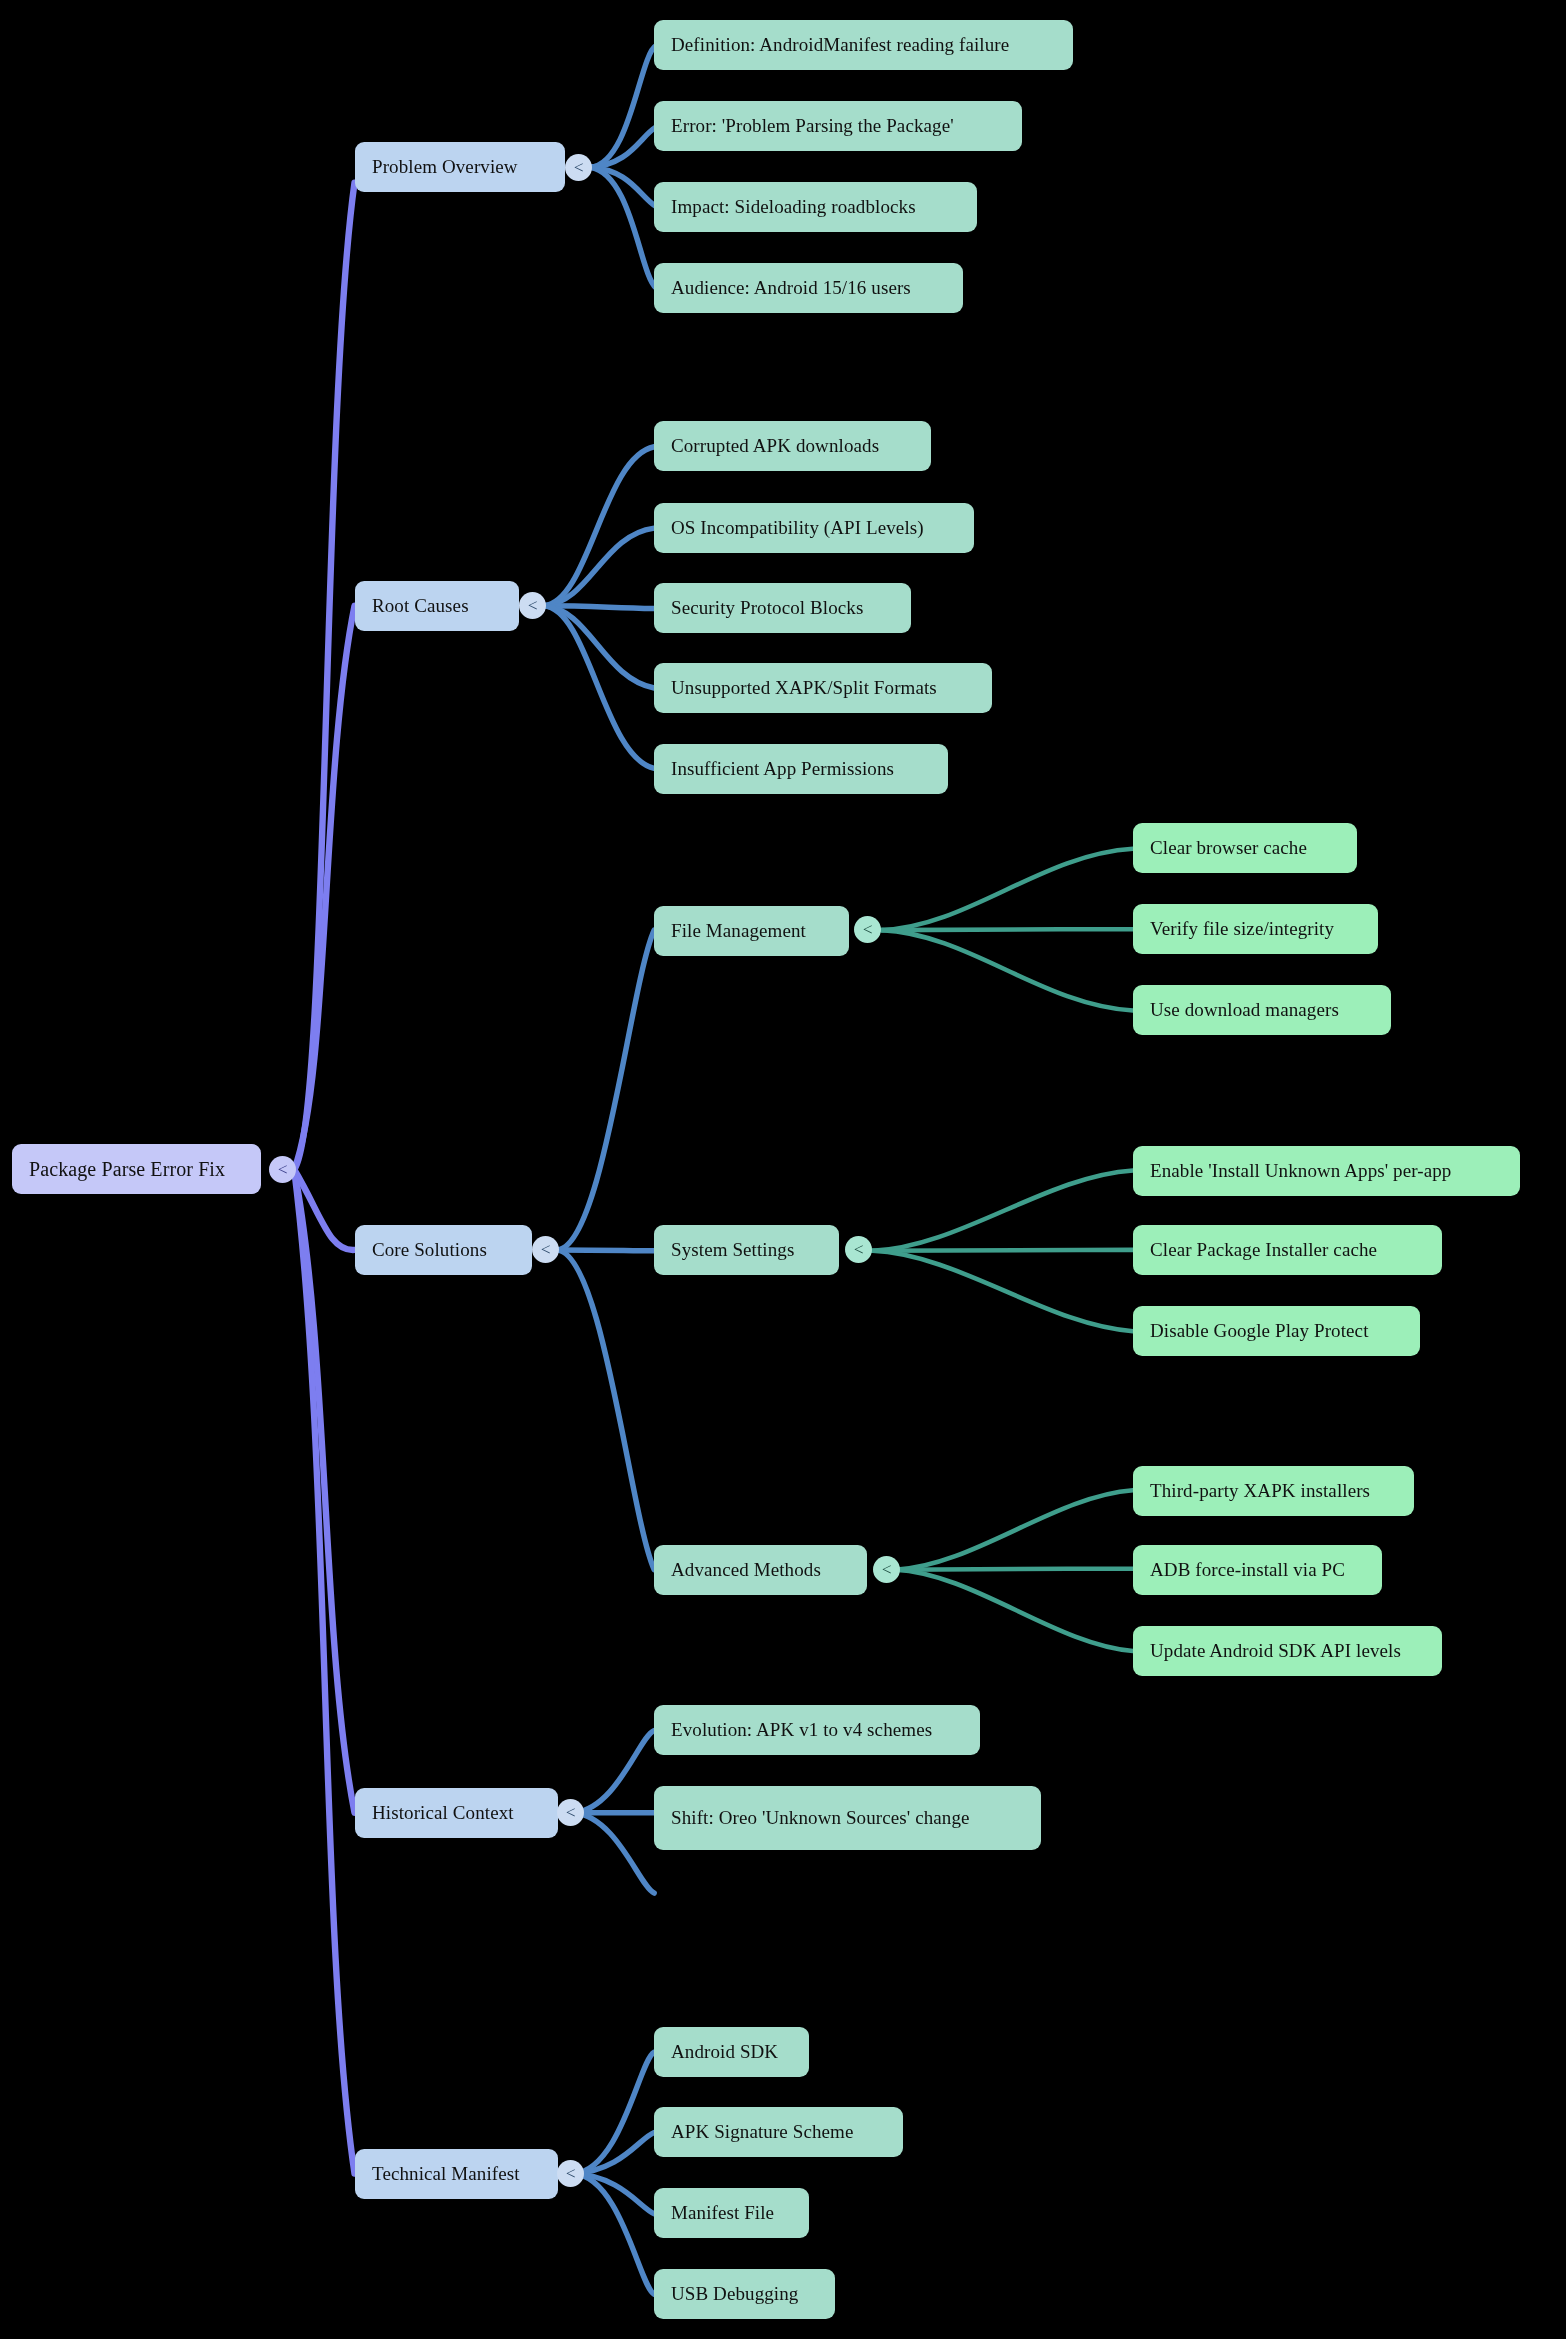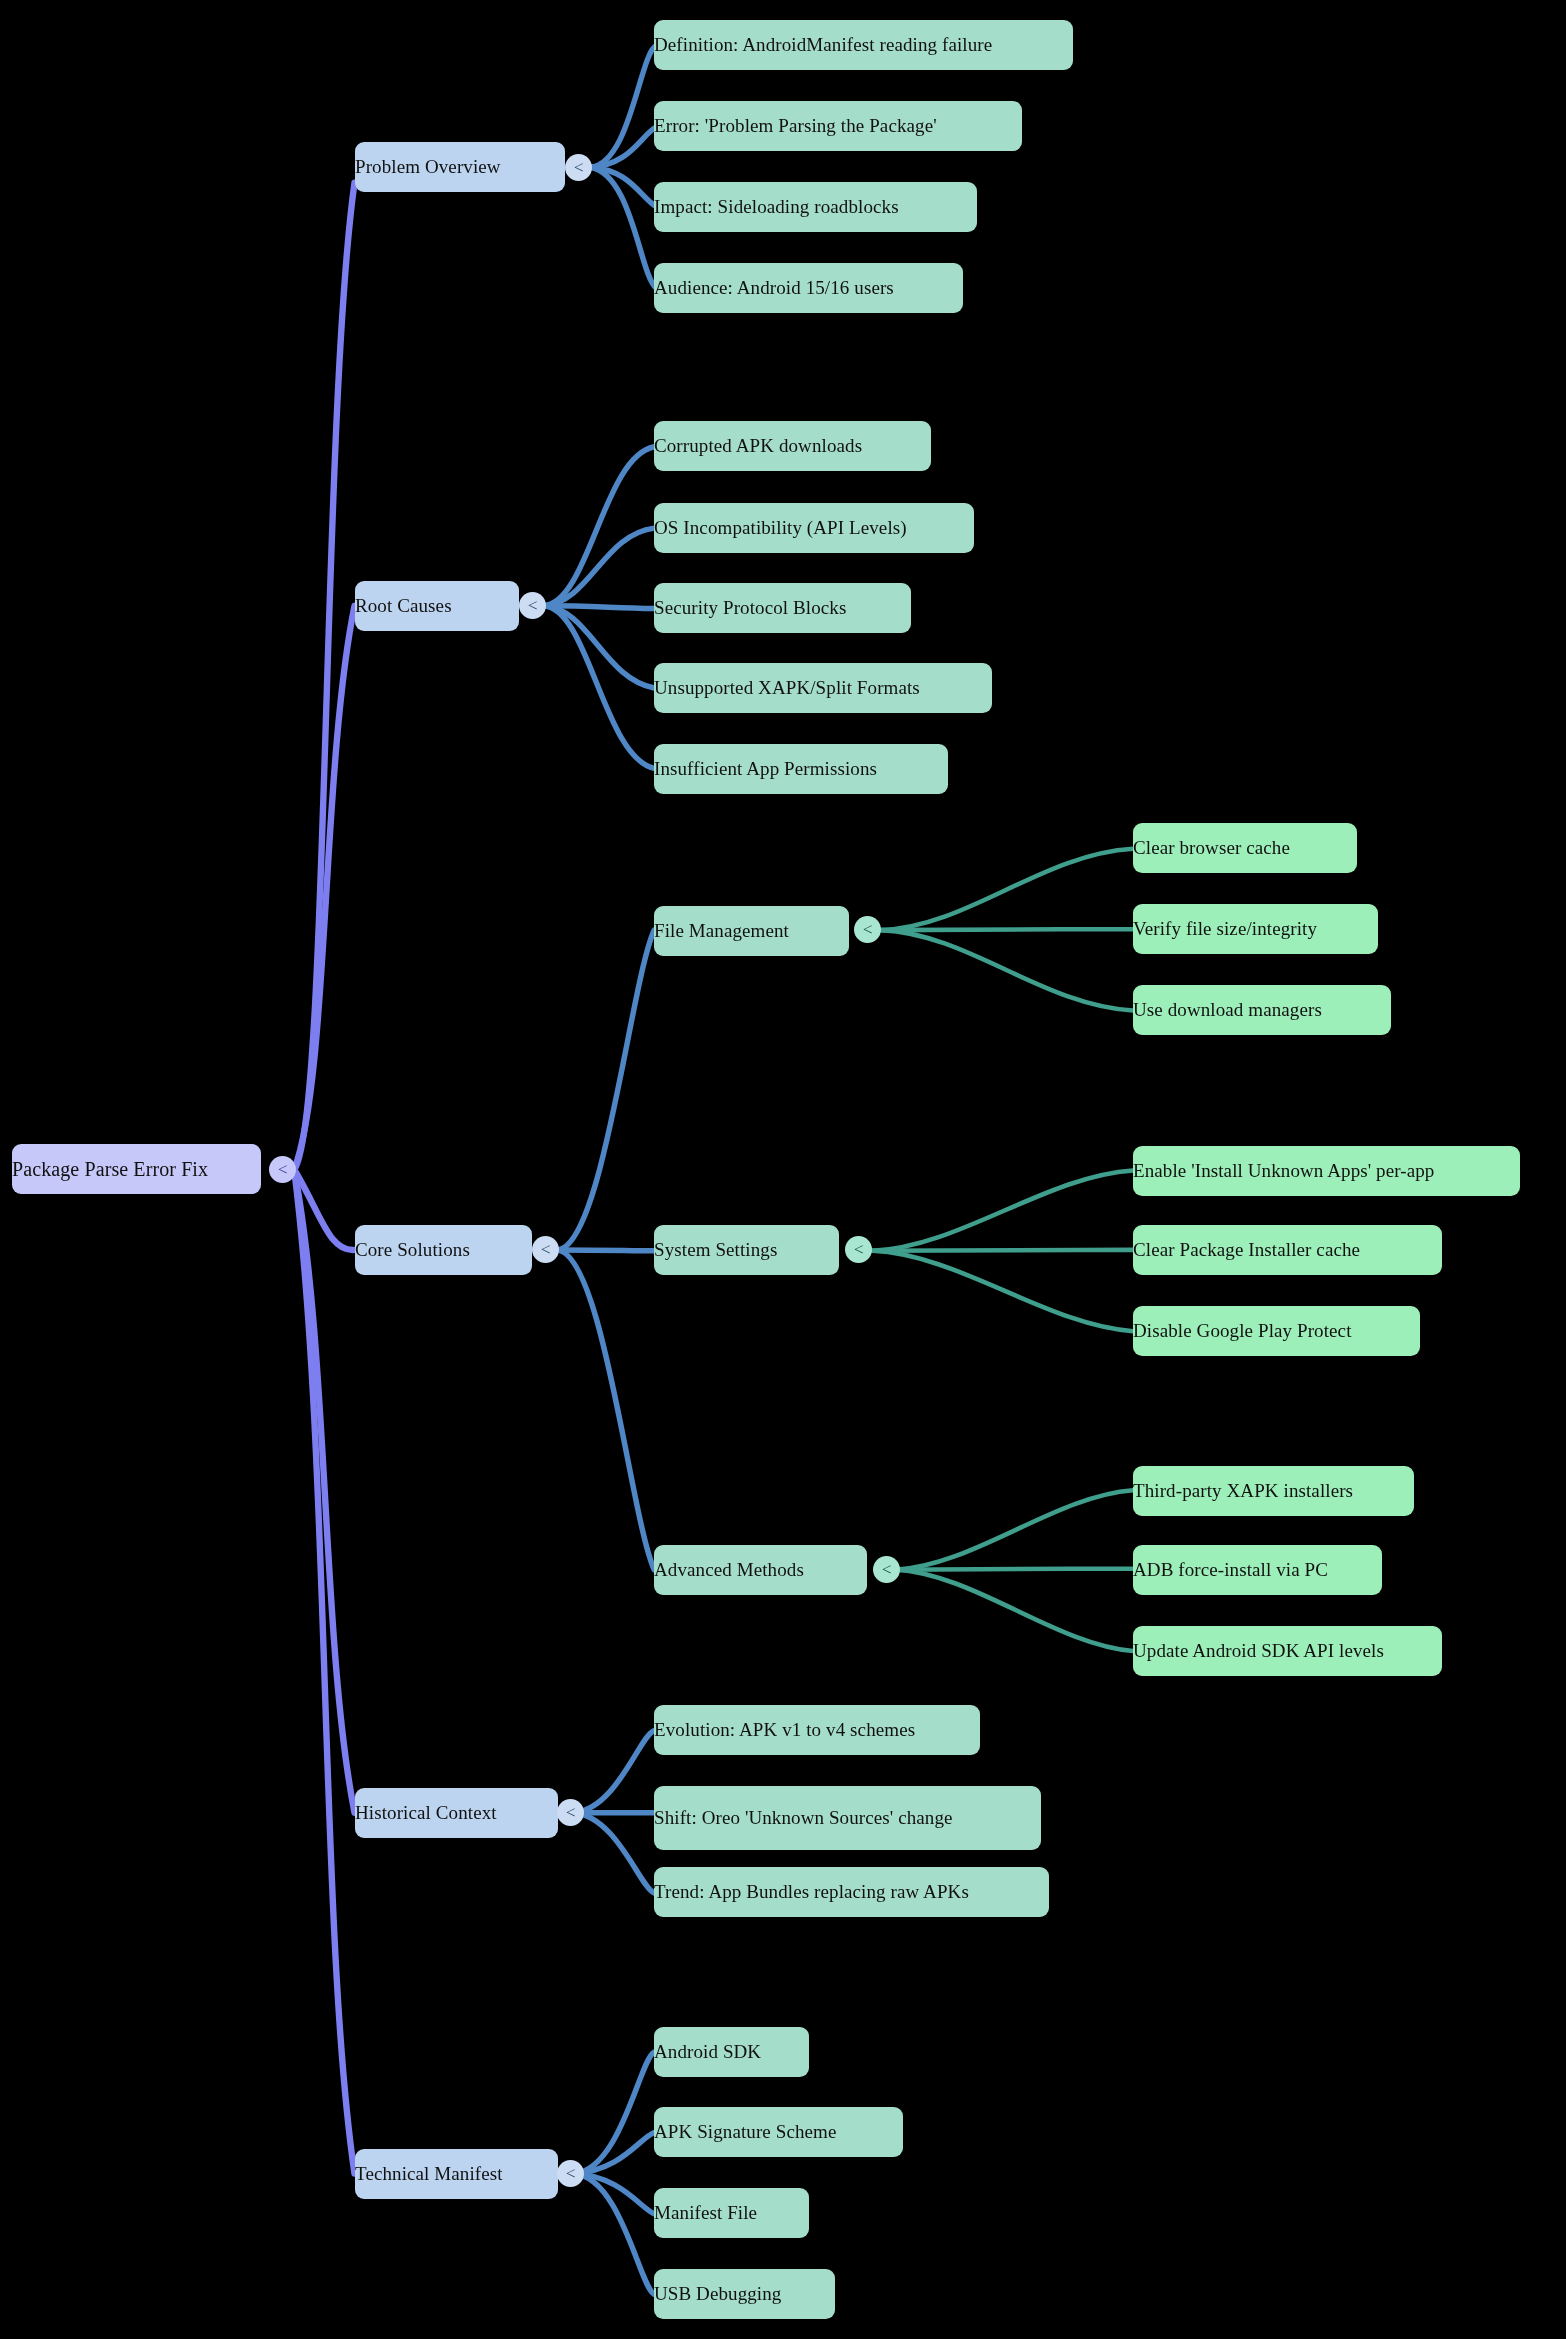--- a/index.html
+++ b/index.html
@@ -21,21 +21,21 @@
     width: 1566px;
     height: 2339px;
     pointer-events: none;
   }
   .node {
     position: absolute;
     box-sizing: border-box;
     display: flex;
     align-items: center;
     border-radius: 9.1px;
-    padding: 0 0;
+    padding: 0 17px;
     white-space: nowrap;
     color: #111111;
     letter-spacing: 0.1px;
   }
   .node.root {
     background: #c5c8f8;
     font-size: 20px;
   }
   .node.lvl1 {
     background: #bcd4f0;
@@ -263,23 +263,20 @@
   <div class="toggle t-blue" style="left:557px; top:1799px;">
     <span>&lt;</span>
   </div>
 
   <div class="node leaf" style="left:654px; top:1705px; width:326px; height:50px;">
     <span>Evolution: APK v1 to v4 schemes</span>
   </div>
   <div class="node leaf" style="left:654px; top:1786px; width:387px; height:64px;">
     <span>Shift: Oreo 'Unknown Sources' change</span>
   </div>
-  <div class="node leaf" style="left:654px; top:1867px; width:395px; height:50px;">
-    <span>Trend: App Bundles replacing raw APKs</span>
-  </div>
 
   <div class="node lvl1" style="left:355px; top:2149px; width:203px; height:50px;">
     <span>Technical Manifest</span>
   </div>
   <div class="toggle t-blue" style="left:557px; top:2160px;">
     <span>&lt;</span>
   </div>
 
   <div class="node leaf" style="left:654px; top:2027px; width:155px; height:50px;">
     <span>Android SDK</span>

